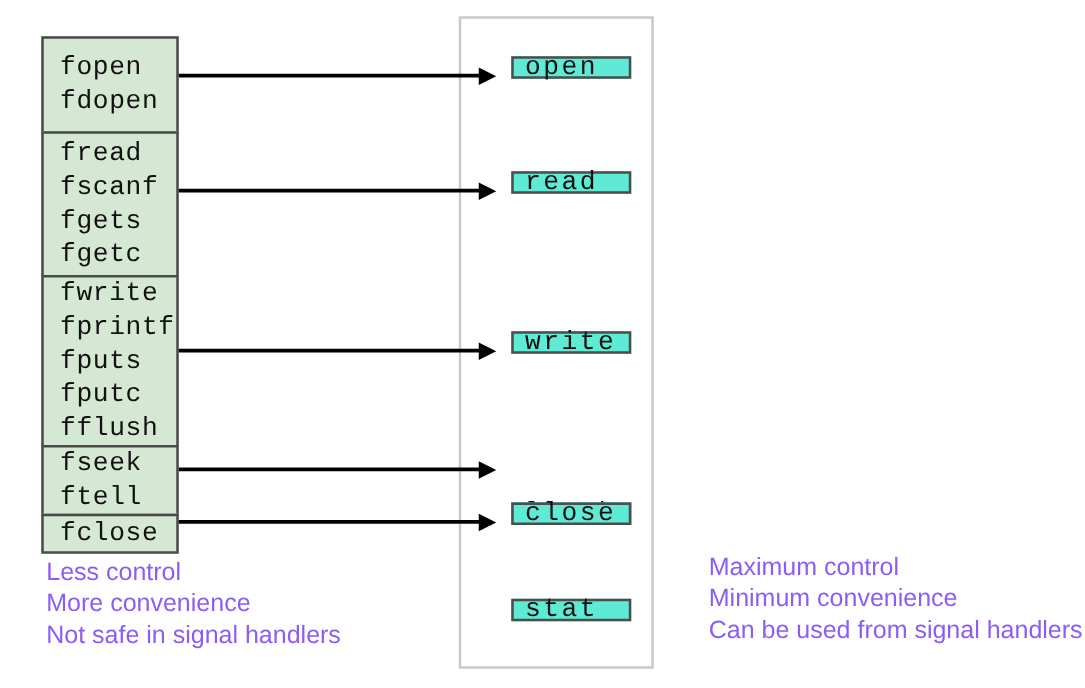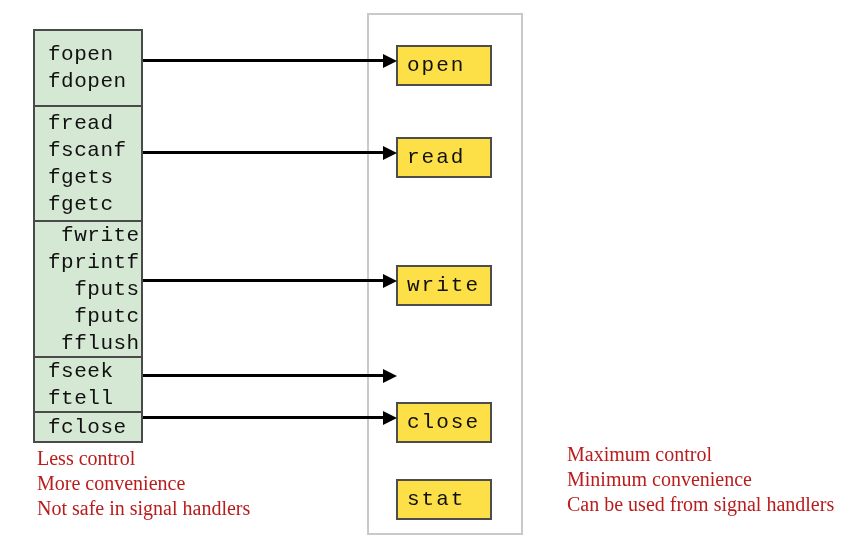--- a/index.html
+++ b/index.html
@@ -32,40 +32,40 @@
     font-family: "Liberation Mono", monospace;
     font-size: 21px;
     line-height: 27px;
     letter-spacing: 0.5px;
     white-space: pre-line;
     color: #111;
   }
   .stdio-box:first-child { margin-top: 0; }
   .h66  { height: 78px; }
   .h115 { height: 117px; }
-  .h138 { height: 138px; text-align: right; }
+  .h138 { height: 138px; }
   .h57  { height: 57px; }
   .h32  { height: 32px; }
 
   
   .kernel-box {
     position: absolute;
     left: 367px;
     top: 13px;
     width: 156px;
     height: 522px;
     border: 2px solid #c9c9c9;
     background: #ffffff;
   }
   .syscall-box {
     position: absolute;
-    left: 396px;
+    left: 409px;
     width: 96px;
-    height: 41px;
-    background: #fde047;
+    height: 18px;
+    background: #5eead4;
     border: 2px solid #4d4d4d;
     display: flex;
     align-items: center;
     padding-left: 9px;
     font-family: "Liberation Mono", monospace;
     font-size: 21px;
     letter-spacing: 2px;
     color: #111;
   }
   .sc-open  { top: 45px; }
@@ -96,22 +96,21 @@
   .a2-line { top: 151px; } .a2-head { top: 146px; }
   .a3-line { top: 279px; } .a3-head { top: 274px; }
   .a4-line { top: 374px; } .a4-head { top: 369px; }
   .a5-line { top: 416px; } .a5-head { top: 411px; }
 
   
   .caption {
     position: absolute;
     font-size: 20px;
     line-height: 25px;
-    color: #b91c1c;
-    font-family: Liberation Serif, serif;
+    color: #8b5cf6;
   }
   .caption-left  { left: 37px;  top: 446px; }
   .caption-right { left: 535px; top: 442px; margin-left: 32px; }
 </style>
 </head>
 <body>
 
 <div class="canvas">
 
   <div class="kernel-box"></div>

